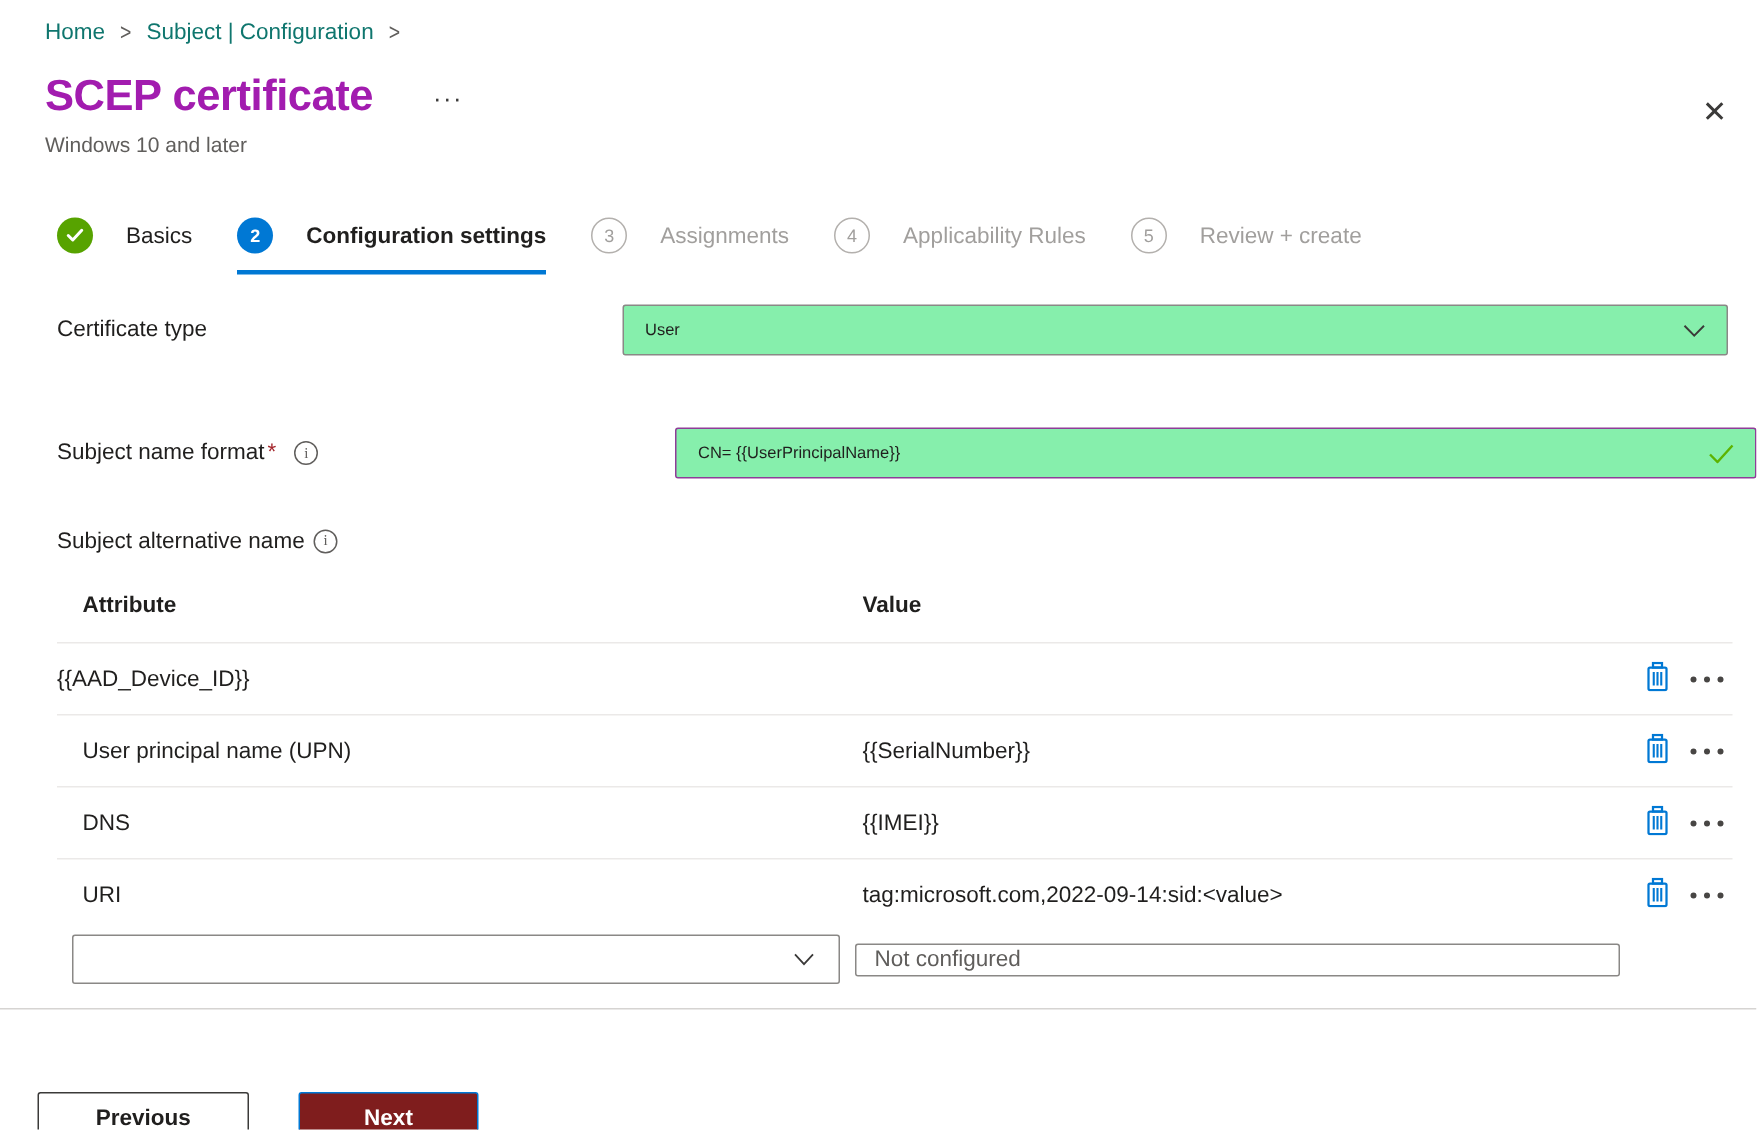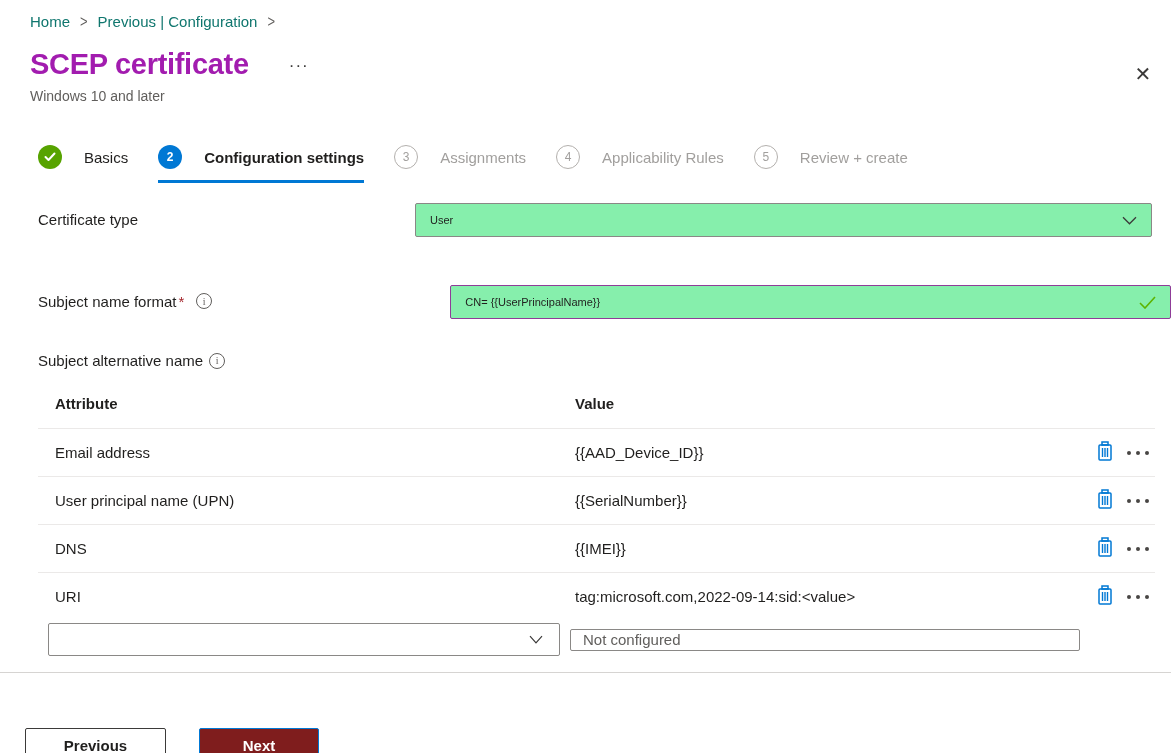--- a/index.html
+++ b/index.html
@@ -35,21 +35,21 @@
     justify-content:center; font-size:12px; flex:none; }
   .badge.completed { background:#57a300; }
   .badge.active { background:#0078d4; color:#fff; font-weight:700; }
   .badge.upcoming { background:none; border:1px solid #b3b0ad; color:#a19f9d; font-weight:400; }
 
   
   .form-row { display:flex; margin-left:38px; align-items:flex-start; }
   .form-row.certificate-type { margin-top:20px; }
   .form-row.subject-name { margin-top:48px;gap:44px; }
   .form-label { width:377px; font-size:15px; color:#201f1e; padding-top:8px;
-    display:flex; align-items:flex-start; gap:6px; }
+    display:flex; align-items:flex-end; gap:6px; }
   .req { color:#a4262c; margin-left:2px; }
   .info-icon { width:16px; height:16px; border:1px solid #605e5c; border-radius:50%;
     color:#605e5c; font-size:10px; display:inline-flex; align-items:center; justify-content:center;
     margin-left:6px; font-family:"Liberation Serif", serif; cursor:pointer; flex:none; }
   .select, .text-field { width:737px; height:34px; border:1px solid #8a8886; border-radius:2px;
     background:#86efac; display:flex; align-items:center; justify-content:space-between;
     padding:0 14px; font-size:11px; cursor:pointer; }
   .text-field.dirty { border-color:#8f3c98; cursor:text; }
   .chevron-icon, .valid-check { display:flex; align-items:center; }
 
@@ -82,21 +82,21 @@
   .btn { height:35px; font-size:15px; font-weight:700; border-radius:2px; cursor:pointer; }
   .btn.previous { width:141px; background:#fff; border:1px solid #3b3a39; color:#201f1e; }
   .btn.next { width:120px; background:#7f1d1d; border:1px solid #0078d4; color:#fff; }
 </style>
 </head>
 <body>
 
 <nav class="breadcrumb">
   <a>Home</a>
   <span class="sep">&gt;</span>
-  <a>Previous | Configuration</a>
+  <a>Subject | Configuration</a>
   <span class="sep">&gt;</span>
 </nav>
 
 <button class="close-btn">✕</button>
 <div class="title-row">
   <h1 class="page-title">SCEP certificate</h1>
   <button class="title-more">···</button>
 </div>
 <div class="subtitle">Windows 10 and later</div>
 
@@ -162,21 +162,20 @@
 </div>
 
 <div class="san-table">
   <div class="thead">
     <div class="col-attr">Attribute</div>
     <div class="col-val">Value</div>
     <div class="col-act"></div>
   </div>
 
   <div class="trow">
-    <div class="col-attr">Email address</div>
     <div class="col-val">{{AAD_Device_ID}}</div>
     <div class="col-act">
       <button class="icon-btn">
         <span>
           <svg width="18" height="20" viewBox="0 0 18 20">
               <rect x="6" y="1" width="6" height="3" fill="none" stroke="#0078d4" stroke-width="1.5"></rect>
               <rect x="3" y="4" width="12" height="15" rx="1" fill="none" stroke="#0078d4" stroke-width="1.5"></rect>
               <line x1="6.5" y1="7" x2="6.5" y2="16" stroke="#0078d4" stroke-width="1.4"></line>
               <line x1="9" y1="7" x2="9" y2="16" stroke="#0078d4" stroke-width="1.4"></line>
               <line x1="11.5" y1="7" x2="11.5" y2="16" stroke="#0078d4" stroke-width="1.4"></line>

